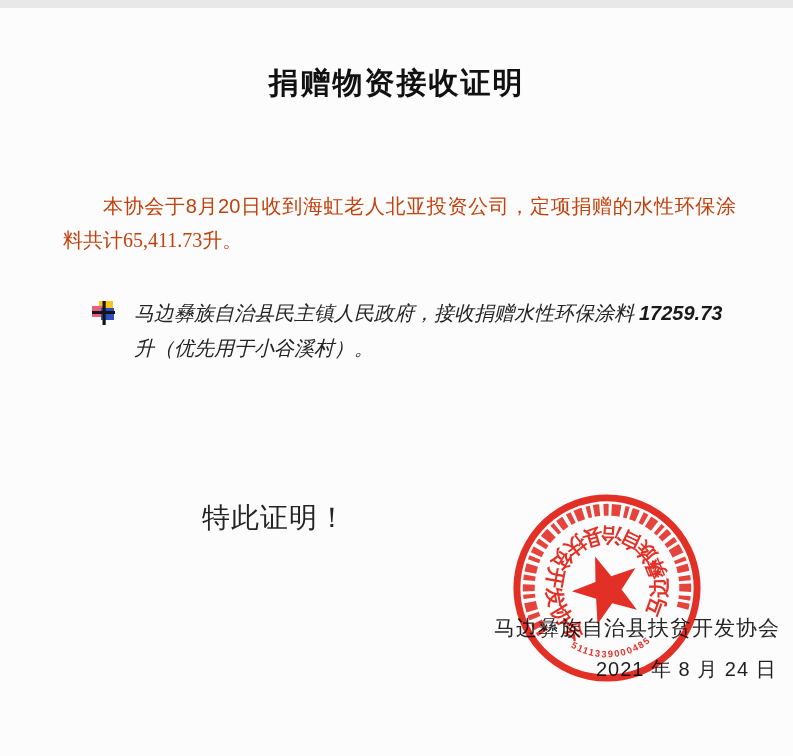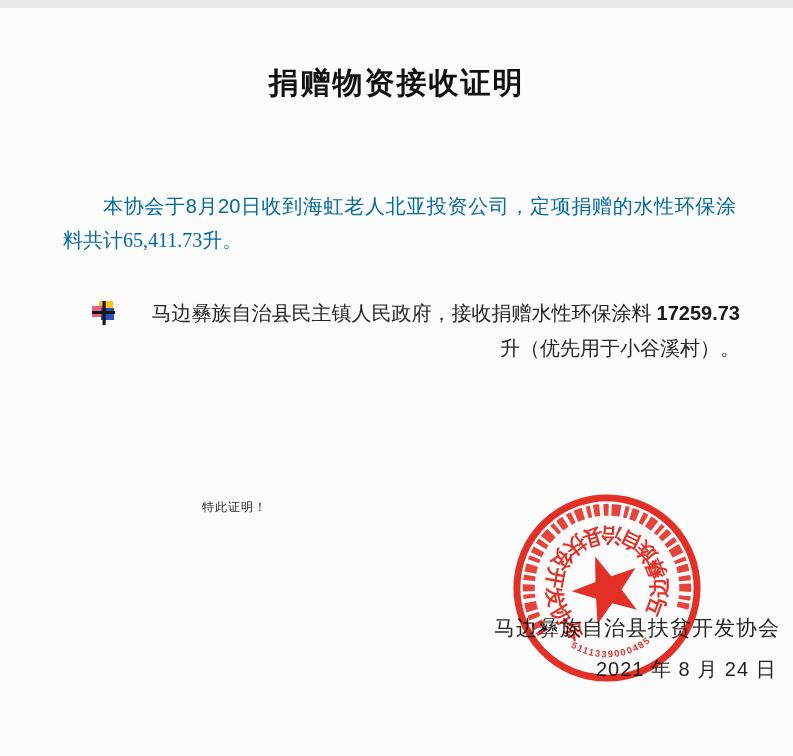--- a/index.html
+++ b/index.html
@@ -10,41 +10,41 @@
     color:#222;
   }
   .title{
     position:absolute;top:55px;left:0;width:100%;
     text-align:center;font-size:30px;font-weight:bold;
     letter-spacing:2px;color:#111;
   }
   .para{
     position:absolute;left:63px;width:673px;
     font-size:20px;line-height:34px;text-indent:2em;
-    text-align:justify;color:#0369a1;
+    text-align:justify;color:#c2410c;
   }
   .p1{top:161px;}
   .p2{top:245px;}
   .num-inline{font-family:"Liberation Sans","DejaVu Sans",sans-serif;}
   .bullet-list{
     position:absolute;top:288px;left:92px;width:648px;
     list-style:none;margin:0;padding:0;
   }
   .bullet-item{
     position:relative;padding-left:42px;margin:0 0 3px 0;
-    font-size:20px;line-height:35px;color:#242424;text-align:right;
+    font-size:20px;line-height:35px;color:#242424;text-align:left;font-style:italic;
   }
   .bullet-glyph{position:absolute;left:0;top:5px;width:23px;height:25px;}
   .amount{
     font-family:"Liberation Sans","DejaVu Sans",sans-serif;
     font-weight:bold;font-size:20px;color:#1a1a1a;
   }
   .closing{
     position:absolute;top:491px;left:202px;
-    font-size:12px;color:#242424;letter-spacing:1px;
+    font-size:28px;color:#242424;letter-spacing:1px;
   }
   .signature{
     position:absolute;top:606px;left:494px;
     font-size:21px;color:#262626;letter-spacing:1px;z-index:1;
   }
   .date{
     position:absolute;top:648px;left:596px;
     font-family:"Liberation Sans","DejaVu Sans",sans-serif;
     font-size:20px;color:#1f1f1f;letter-spacing:1px;z-index:1;
   }

